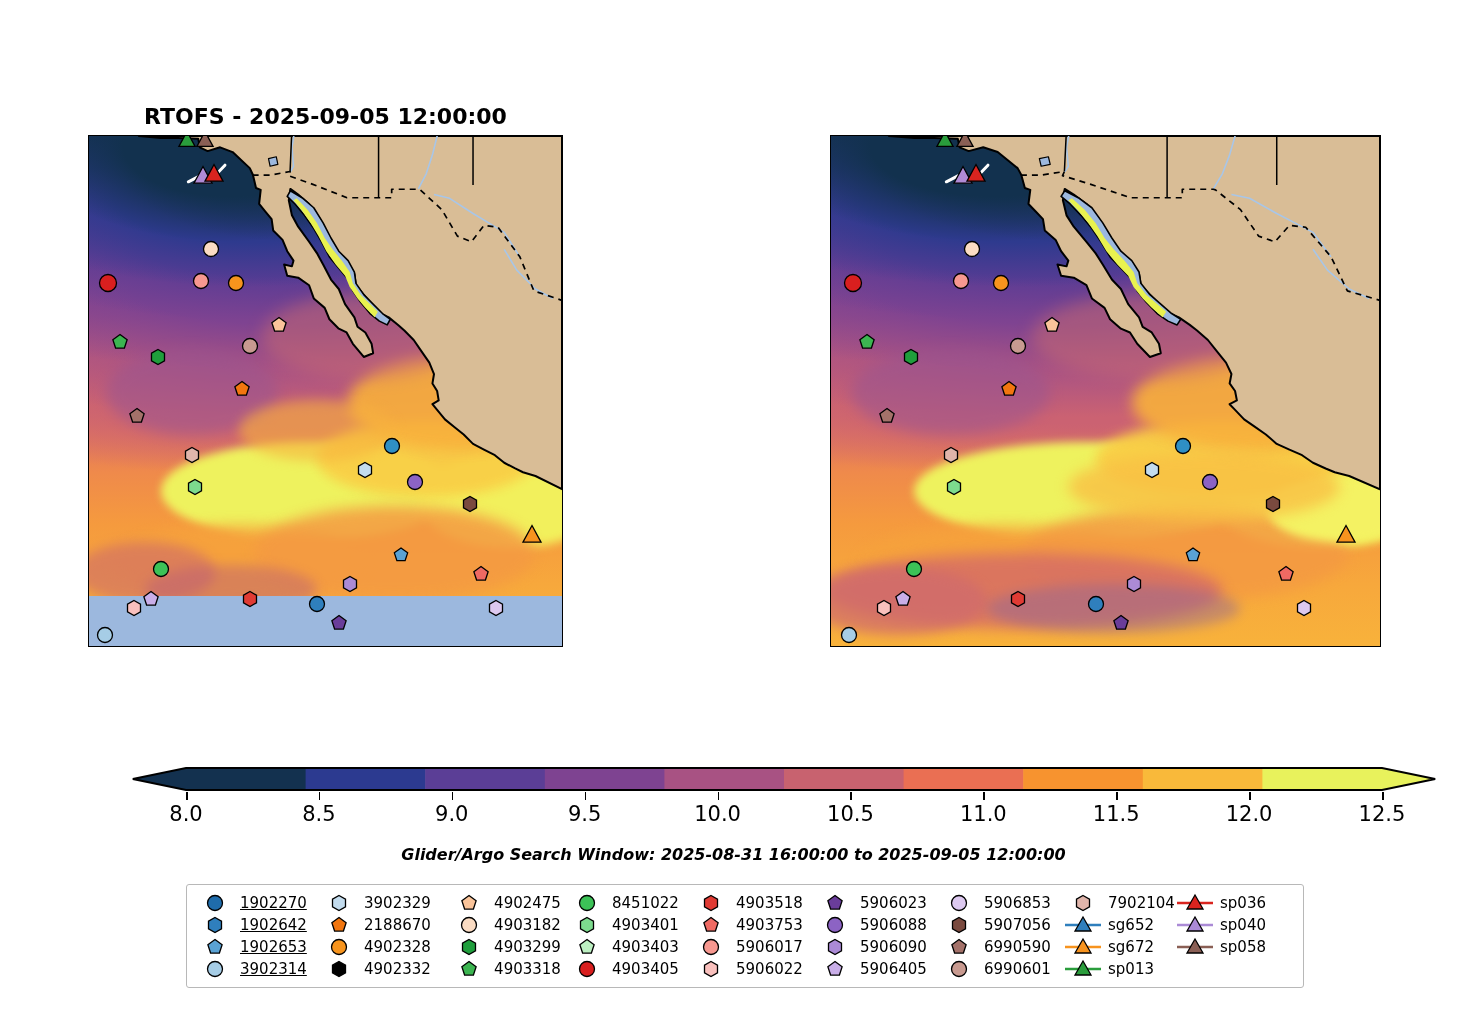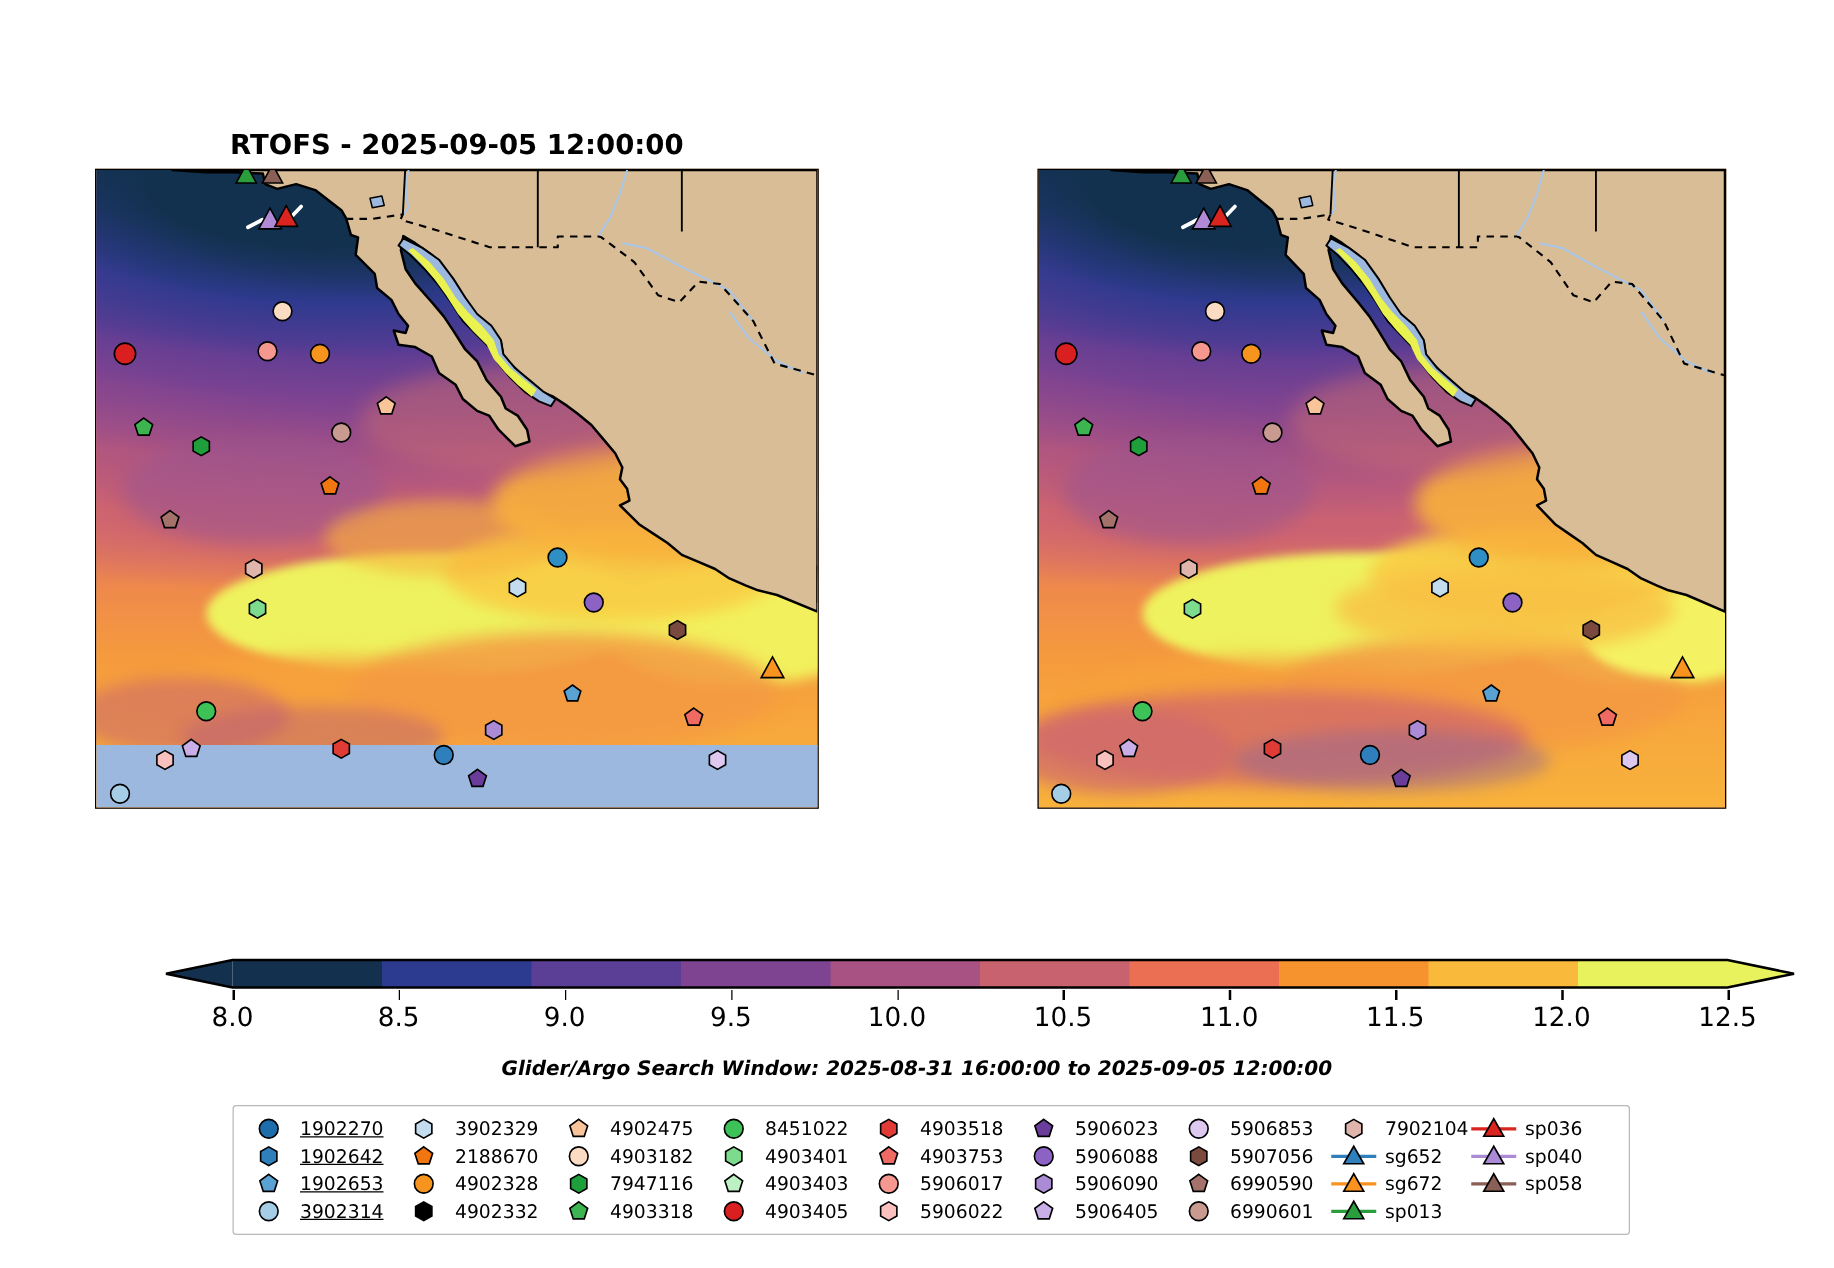--- a/index.html
+++ b/index.html
@@ -11,21 +11,21 @@
   .fig{position:absolute;inset:0;}
 
   
   #main-title{
     position:absolute;top:8px;left:0;width:1467px;text-align:center;
     font-size:34px;font-weight:bold;color:#000;letter-spacing:.2px;
   }
 
   
   .panel{position:absolute;top:135px;height:512px;}
-  #panel-left{left:76px;width:579px;}
+  #panel-left{left:88px;width:475px;}
   #panel-right{left:830px;width:551px;}
 
   .panel-title{
     position:absolute;bottom:100%;left:0;width:100%;text-align:center;
     font-size:22px;font-weight:bold;color:#000;padding-bottom:6px;white-space:nowrap;
   }
 
   .map{
     position:absolute;inset:0;border:1.6px solid #000;overflow:hidden;
     background:#e8a46a;
@@ -749,21 +749,21 @@
           </div>
           <div class="leg-item">
             <div class="leg-swatch">
               <svg width="18" height="18" viewBox="-9 -9 18 18">
                 <polygon points="0.00,-7.50 6.50,-3.75 6.50,3.75 0.00,7.50 -6.50,3.75 -6.50,-3.75" fill="#f5a košice" stroke="#000" stroke-width="1.3"></polygon>
               </svg>
             </div>
             <span class="leg-text">4902332</span>
           </div>
         </div>
-        <div class="leg-col" style="width: 124px;">
+        <div class="leg-col" style="width: 124px; align-items: center;">
           <div class="leg-item">
             <div class="leg-swatch">
               <svg width="18" height="18" viewBox="-9 -9 18 18">
                 <polygon points="0.00,-7.50 7.13,-2.32 4.41,6.07 -4.41,6.07 -7.13,-2.32" fill="#fac49a" stroke="#000" stroke-width="1.3"></polygon>
               </svg>
             </div>
             <span class="leg-text">4902475</span>
           </div>
           <div class="leg-item">
             <div class="leg-swatch">
@@ -772,21 +772,21 @@
               </svg>
             </div>
             <span class="leg-text">4903182</span>
           </div>
           <div class="leg-item">
             <div class="leg-swatch">
               <svg width="18" height="18" viewBox="-9 -9 18 18">
                 <polygon points="0.00,-7.50 6.50,-3.75 6.50,3.75 0.00,7.50 -6.50,3.75 -6.50,-3.75" fill="#1f9e3c" stroke="#000" stroke-width="1.3"></polygon>
               </svg>
             </div>
-            <span class="leg-text">7947116</span>
+            <span class="leg-text">4903299</span>
           </div>
           <div class="leg-item">
             <div class="leg-swatch">
               <svg width="18" height="18" viewBox="-9 -9 18 18">
                 <polygon points="0.00,-7.50 7.13,-2.32 4.41,6.07 -4.41,6.07 -7.13,-2.32" fill="#3cb551" stroke="#000" stroke-width="1.3"></polygon>
               </svg>
             </div>
             <span class="leg-text">4903318</span>
           </div>
         </div>

